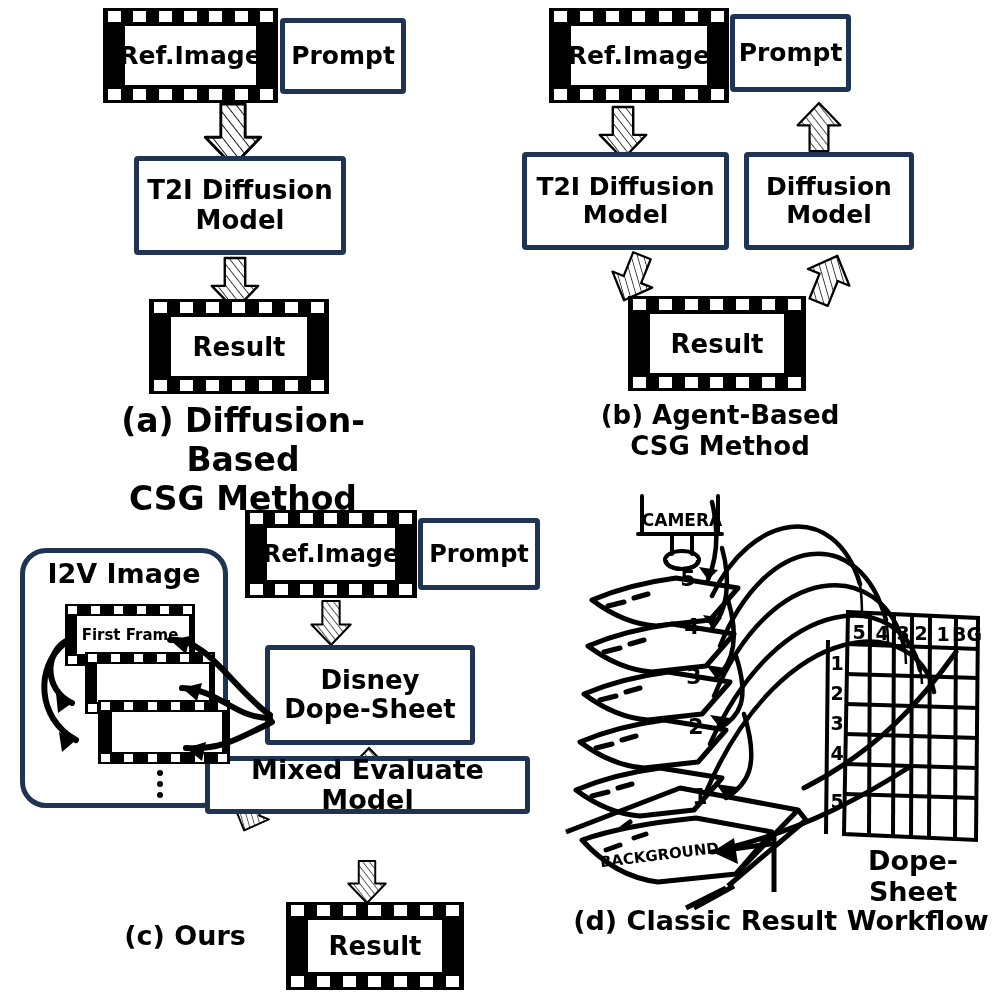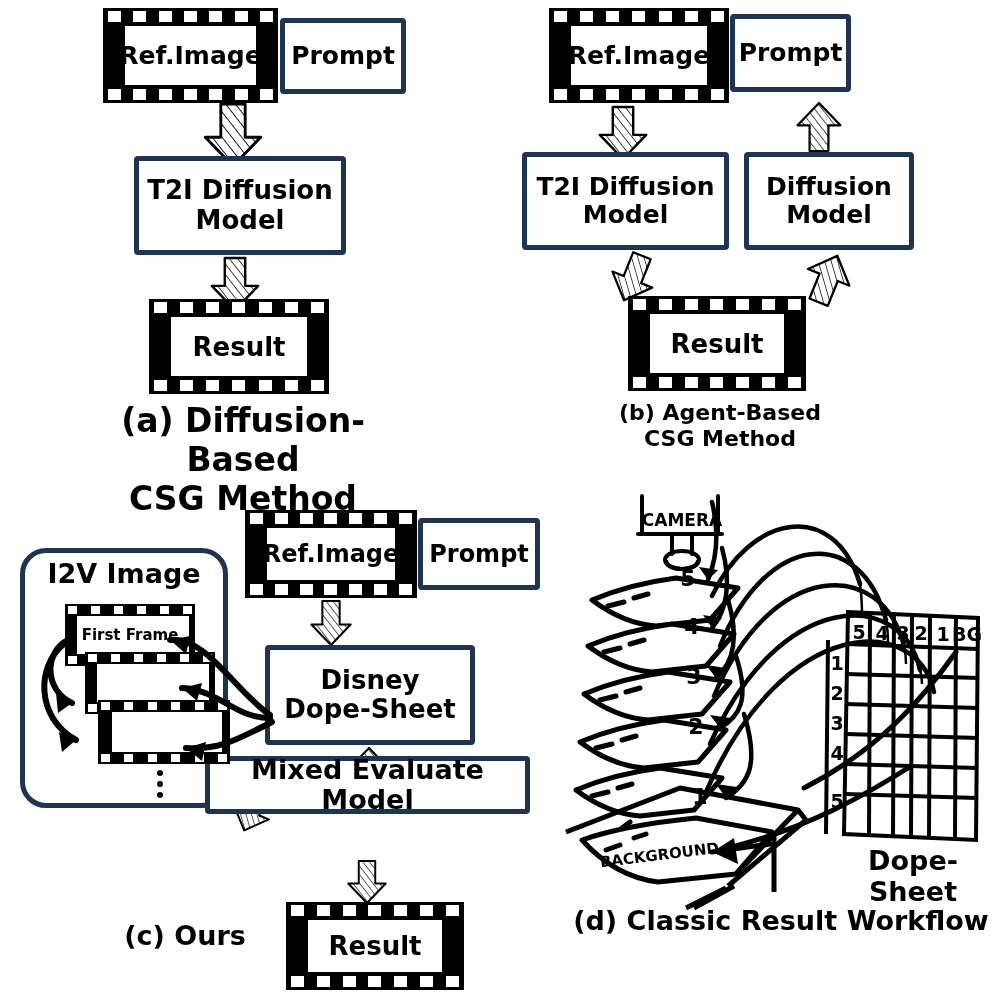--- a/index.html
+++ b/index.html
@@ -208,21 +208,21 @@
           <i></i>
           <i></i>
           <i></i>
       </div>
       <div class="inner"></div>
     </div>
     <div style="position:absolute;left:628px;top:296px;width:178px;height:95px;display:flex;align-items:center;justify-content:center;font-size:26px;font-weight:700;z-index:3;">
       <span>Result</span>
     </div>
 
-    <div class="caption" style="left:545px;top:400px;width:350px;font-size:22px;">(b) Agent-Based
+    <div class="caption" style="left:545px;top:400px;width:350px;font-size:26px;">(b) Agent-Based
 CSG Method</div>
   </div>
 
   <div>
 
     <div class="rbox" style="left:20px;top:548px;width:208px;height:260px;border-radius:26px;align-items:flex-start;justify-content:center;"></div>
     <div style="position:absolute;left:20px;top:558px;width:208px;text-align:center;font-size:27px;font-weight:700;z-index:4;">
       <span>I2V Image</span>
     </div>
 

